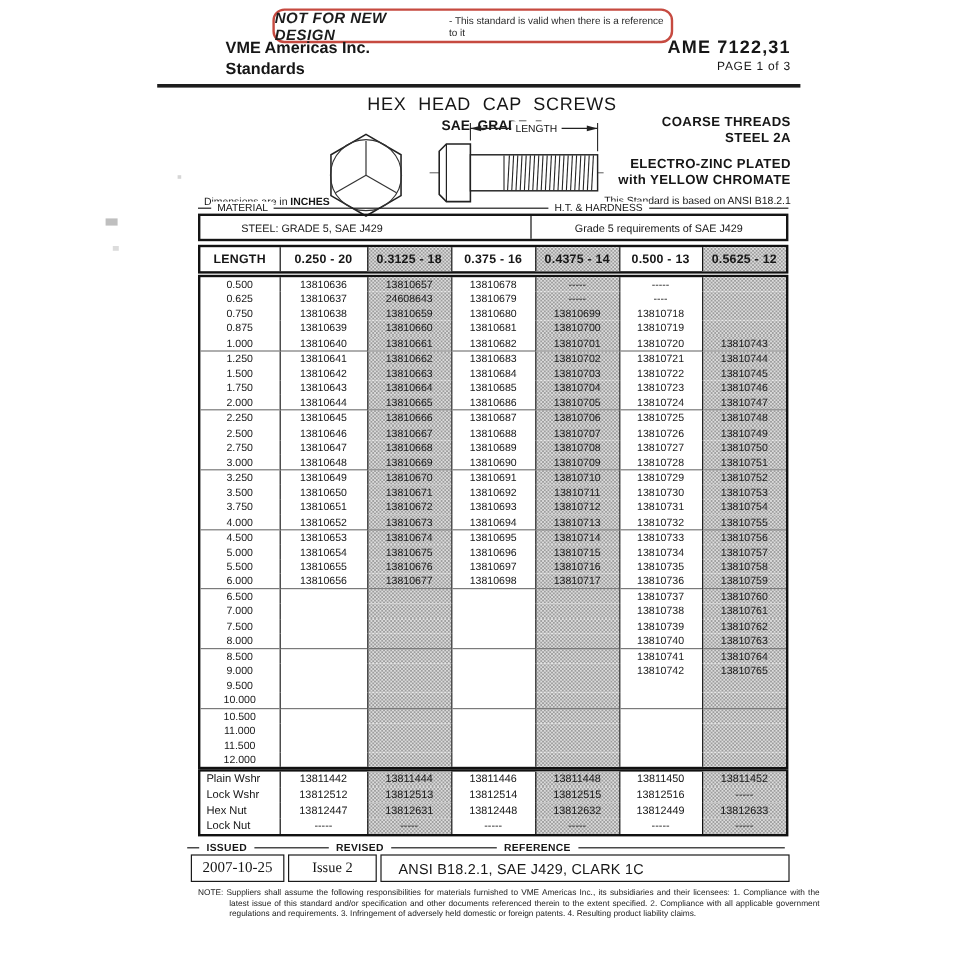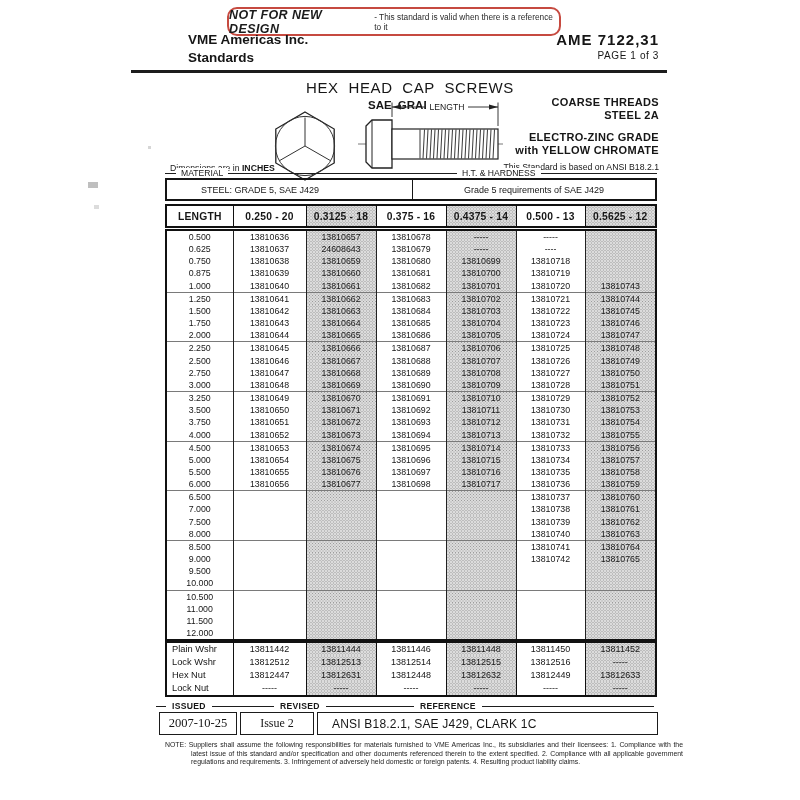--- a/index.html
+++ b/index.html
@@ -33,21 +33,21 @@
   .hex-front{position:absolute;left:266px;top:109px;}
   .bolt-side{position:absolute;left:356px;top:100px;}
 
   
   .mat-labels{position:absolute;left:165px;top:168px;width:492px;height:10px;}
   .mat-labels .line{position:absolute;left:0;top:5px;width:100%;height:1.4px;background:#1d1d1d;}
   .mat-label{position:absolute;top:0;background:#fff;padding:0 5px;font-weight:normal;font-size:8.6px;}
   .mat-label.m1{left:11px;} .mat-label.m2{left:292px;}
   .mat-box{position:absolute;left:165px;top:178px;width:488px;height:19px;border:2px solid #151515;display:flex;}
   .mat-cell{font-size:9px;display:flex;align-items:center;}
-  .mat-cell.c1{width:246px;border-right:1.6px solid #151515;padding-left:34px;box-sizing:border-box;}
+  .mat-cell.c1{width:276px;border-right:1.6px solid #151515;padding-left:34px;box-sizing:border-box;}
   .mat-cell.c2{flex:1;justify-content:center;}
 
   
   .tbl-head{position:absolute;left:165px;top:204px;width:488px;height:20px;border:2px solid #111;}
   .tbl-main{position:absolute;left:165px;top:229px;width:488px;border:2px solid #111;}
   .tbl-acc{position:absolute;left:165px;top:641px;width:488px;border:2px solid #111;}
   table{border-collapse:collapse;table-layout:fixed;width:100%;}
   col.cL{width:66px;} col.c1{width:73px;} col.c2{width:70px;} col.c3{width:70px;}
   col.c4{width:70px;} col.c5{width:69px;} col.c6{width:70px;}
   .tbl-head td{border-left:1.6px solid #111;font-weight:bold;font-size:10.3px;text-align:center;
@@ -103,21 +103,21 @@
     <div class="pg">PAGE 1 of 3</div>
   </div>
   <div class="hrule"></div>
 
   <div class="title-wrap">
     <div class="main-title">HEX HEAD CAP SCREWS</div>
     <div class="sub-title">SAE GRADE 5</div>
   </div>
   <div class="right-col rc1">COARSE THREADS</div>
   <div class="right-col rc2">STEEL 2A</div>
-  <div class="right-col rc3">ELECTRO-ZINC GRADE</div>
+  <div class="right-col rc3">ELECTRO-ZINC PLATED</div>
   <div class="right-col rc4">with YELLOW CHROMATE</div>
   <div class="based-on">This Standard is based on ANSI B18.2.1</div>
   <div class="dims-note">
     <span>Dimensions are in</span>
     <b>INCHES</b>
   </div>
 
   <svg class="hex-front" width="78" height="74" viewBox="0 0 78 74">
     <polygon points="39,3 68.2,20 68.2,54 39,71 9.8,54 9.8,20" fill="none" stroke="#222" stroke-width="1.3"></polygon>
     <circle cx="39" cy="37" r="29.6" fill="none" stroke="#333" stroke-width="1"></circle>

